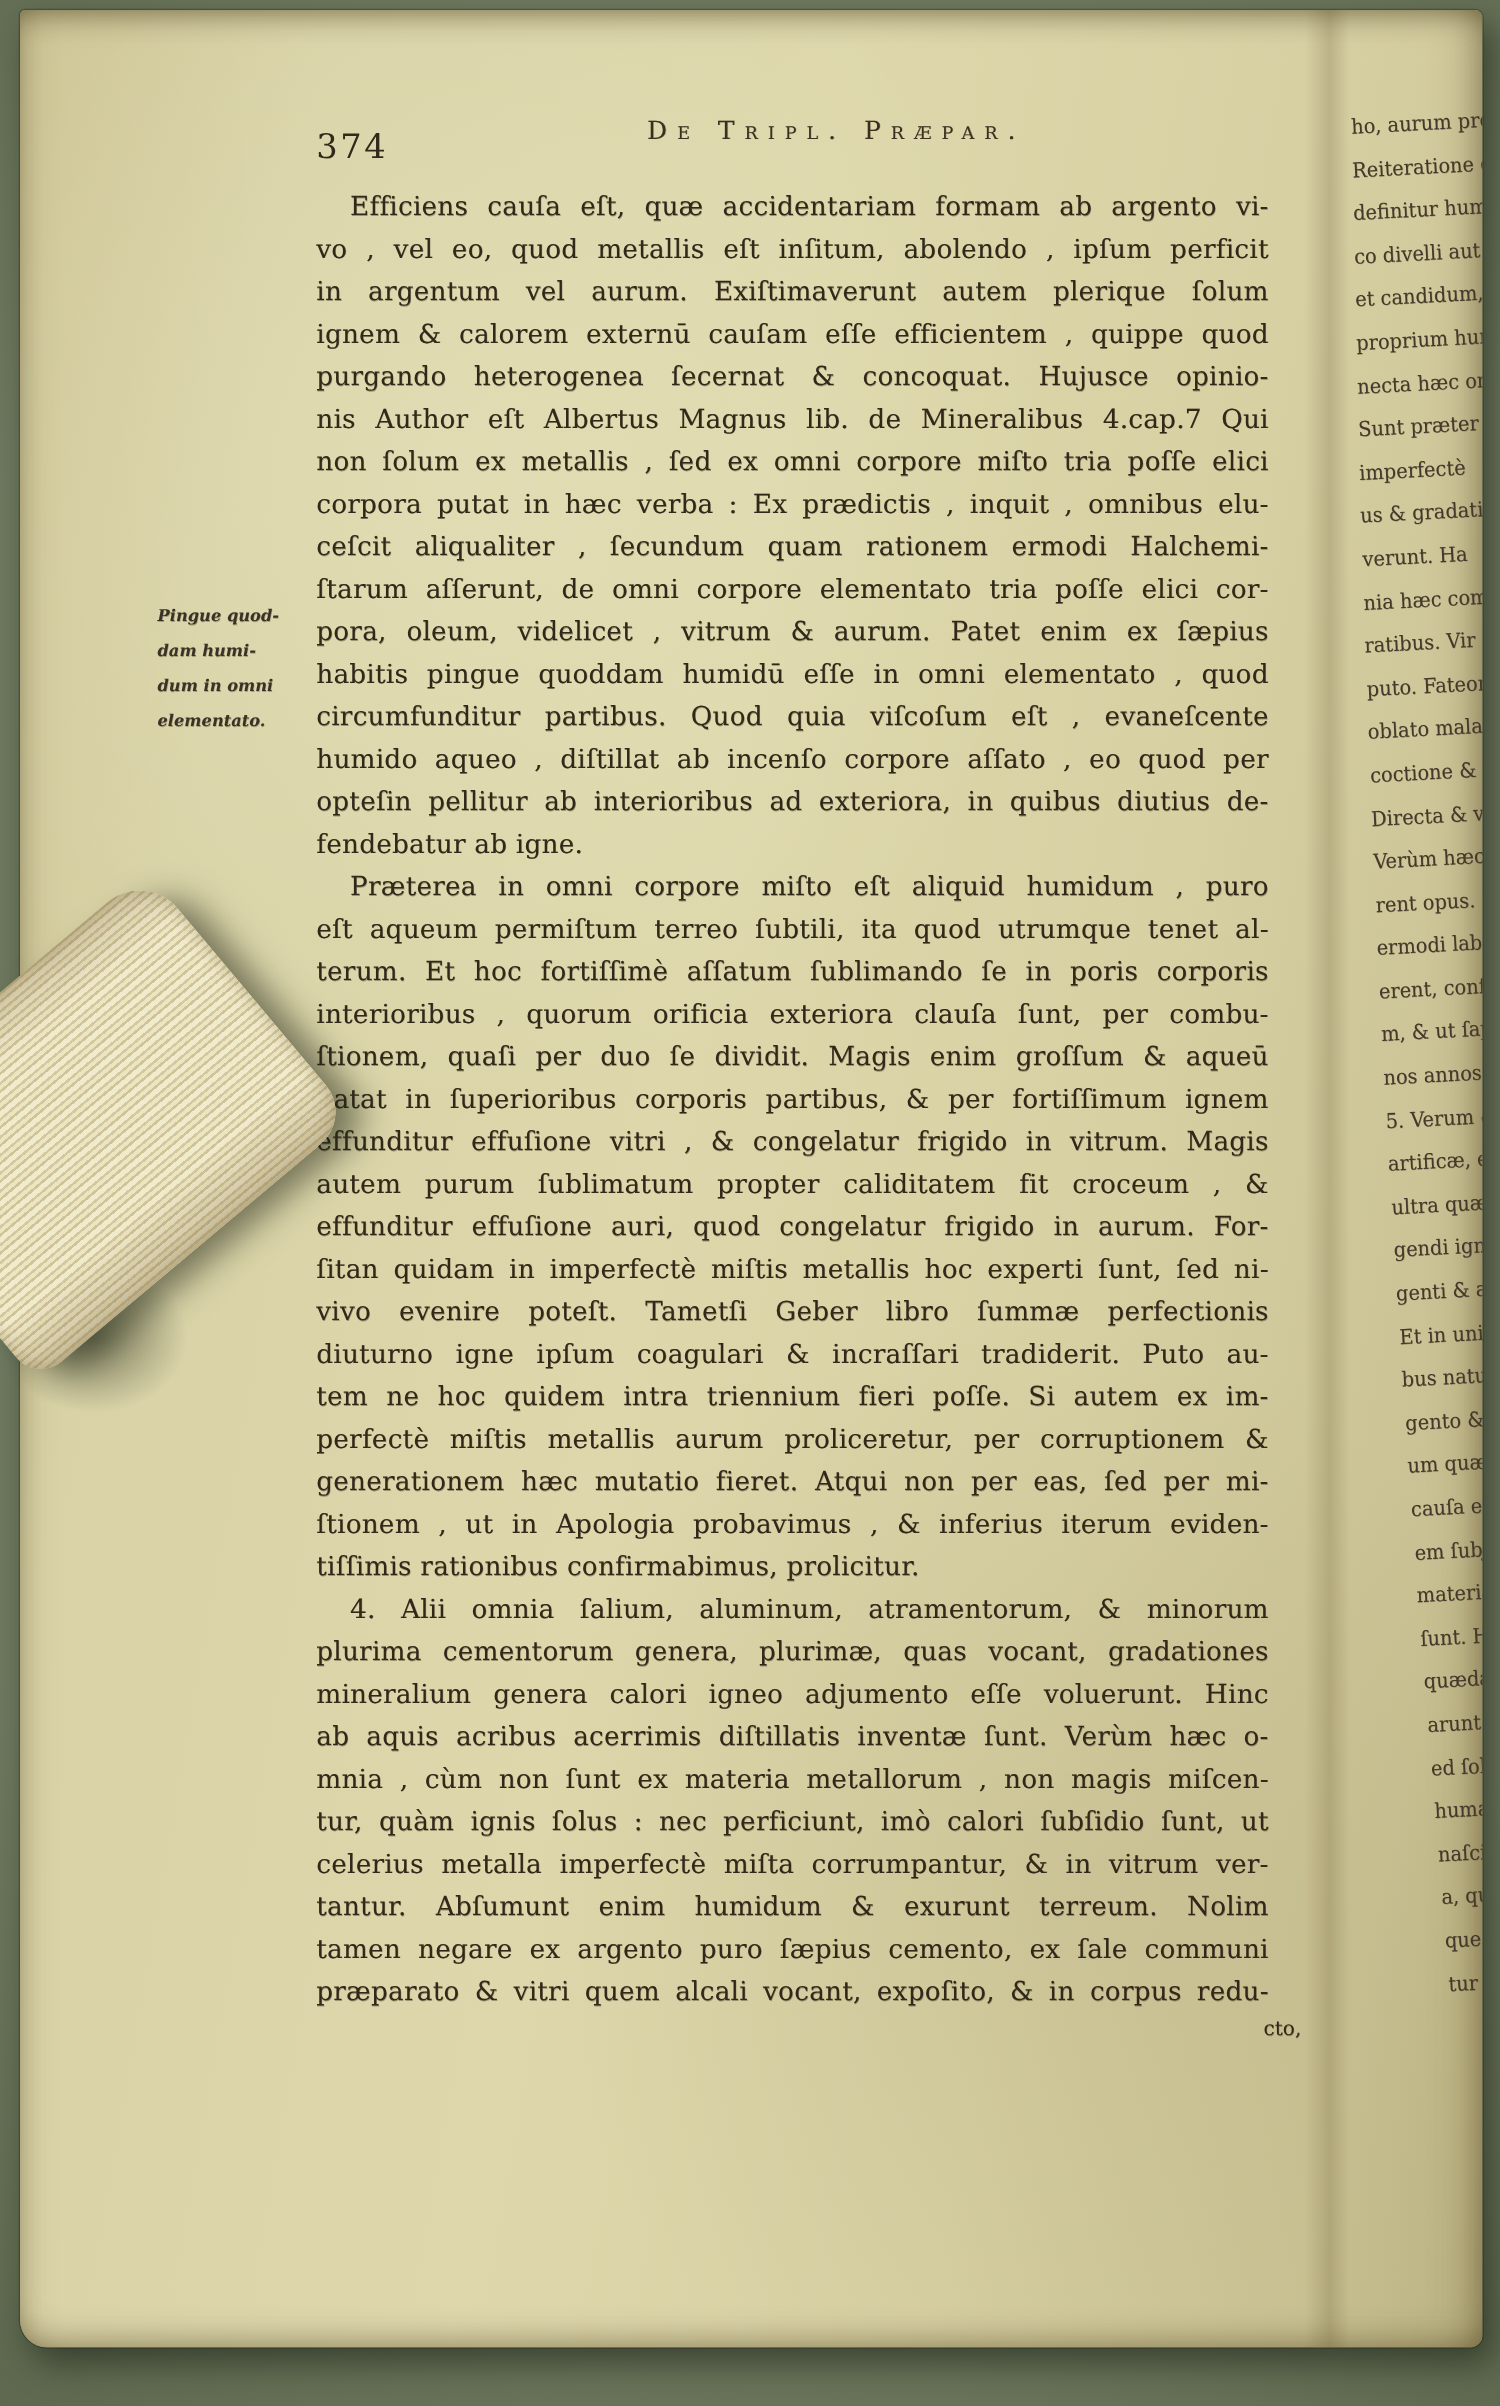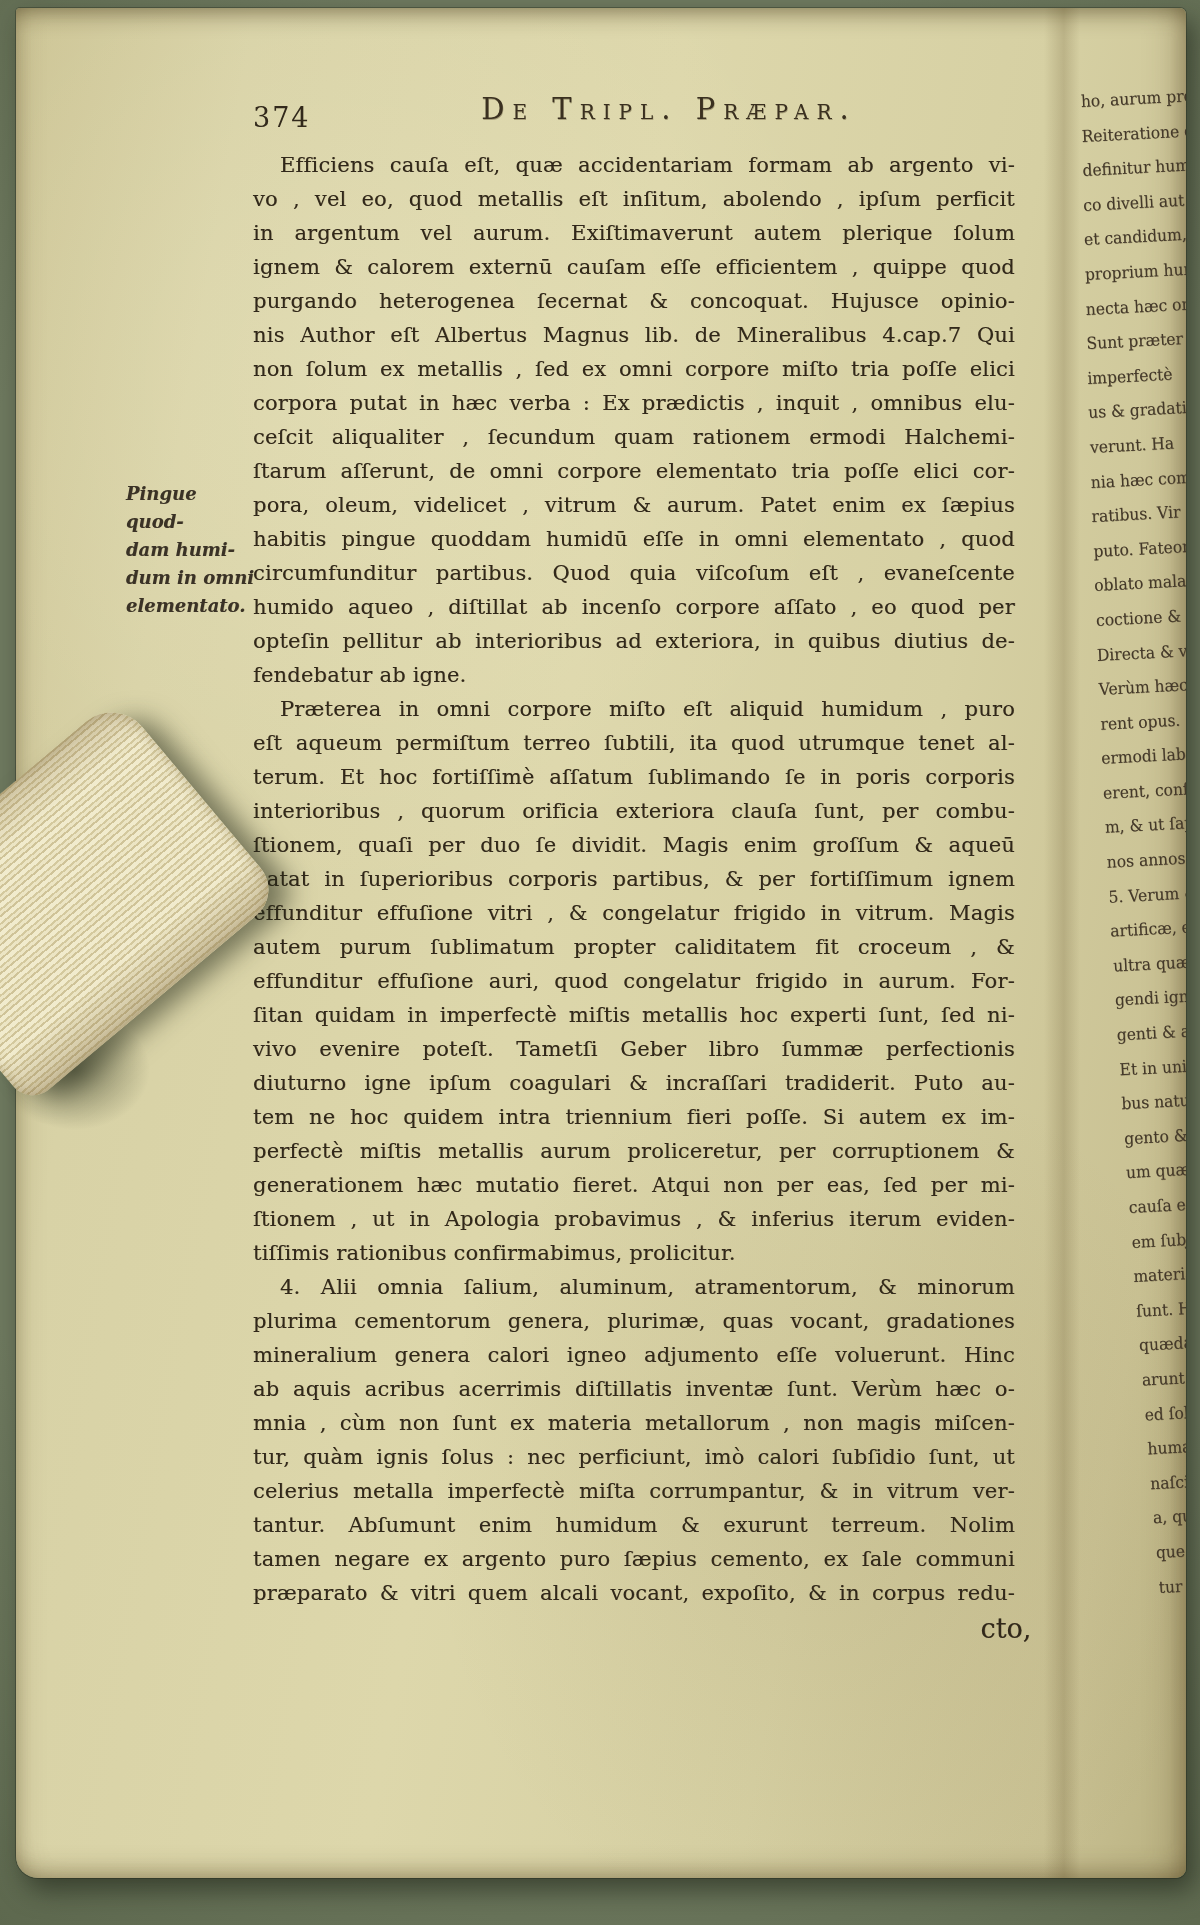--- a/index.html
+++ b/index.html
@@ -24,42 +24,42 @@
       0 0 0 1px rgba(30,35,22,.35),
       8px 12px 26px rgba(22,28,16,.55);
     border-radius:4px 6px 10px 22px;
     overflow:hidden;
   }
   
   .header{position:absolute;left:237px;top:84px;width:762px;height:44px;color:#32291b;}
   .pagenum{position:absolute;left:0;top:10px;font-size:27px;letter-spacing:2px;}
   .running-title{
     position:absolute;left:110px;right:40px;top:0;text-align:center;
-    font-variant:small-caps;font-size:29px;letter-spacing:8px;color:#3a3020;
+    font-variant:small-caps;font-size:20px;letter-spacing:8px;color:#3a3020;
     text-shadow:0.5px 0.5px 0 rgba(60,45,20,.35);
   }
   
   .body-text{position:absolute;left:237px;top:140px;width:762px;color:#31281a;}
   .line{
     font-size:21px;line-height:34px;height:34px;white-space:normal;
     text-align:justify;text-align-last:justify;letter-spacing:0.2px;
     text-shadow:0.4px 0.4px 0 rgba(55,40,18,.38);
   }
   .line.first{text-indent:27px;}
   .line.short{text-align-last:left;}
   
   .margin-note{
     position:absolute;left:110px;top:472px;width:130px;
-    font-style:italic;font-weight:600;font-size:18px;line-height:28px;
+    font-style:italic;font-weight:600;font-size:13px;line-height:28px;
     color:#3a3226;text-shadow:0.4px 0.4px 0 rgba(55,40,18,.3);
   }
   
   .catchword{
-    position:absolute;left:955px;top:1605px;width:70px;text-align:center;
-    font-size:27px;color:#31281a;text-shadow:0.4px 0.4px 0 rgba(55,40,18,.38);
+    position:absolute;left:955px;top:1605px;width:70px;text-align:right;
+    font-size:16px;color:#31281a;text-shadow:0.4px 0.4px 0 rgba(55,40,18,.38);
   }
   
   .gutter-crease{
     position:absolute;top:0;left:1028px;width:36px;height:1870px;
     background:linear-gradient(90deg, rgba(0,0,0,0), rgba(95,78,40,.22) 55%, rgba(0,0,0,0));
   }
   
   .fore-edge{
     position:absolute;left:1046px;top:78px;width:160px;height:1590px;
     transform:rotate(-3deg);transform-origin:top left;color:#44392a;

